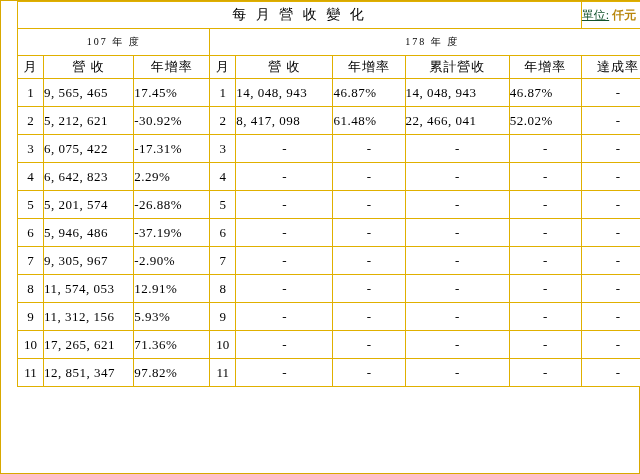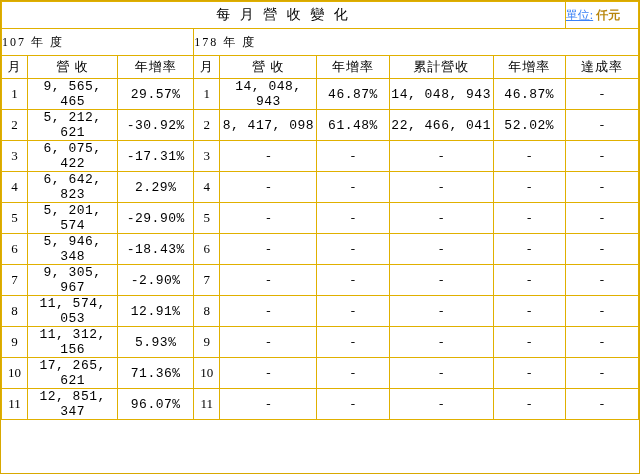--- a/index.html
+++ b/index.html
@@ -15,20 +15,21 @@
     color: #000000;
     overflow: hidden;
   }
   .page {
     position: relative;
     width: 640px;
     height: 474px;
     box-sizing: border-box;
     border: 1px solid #d8a800;
     background: #ffffff;
+    padding-left: 16px;
   }
   table.main {
     border-collapse: collapse;
     width: 638px;
     table-layout: fixed;
   }
   table.main td, table.main th {
     border: 1px solid #e0b000;
     padding: 0;
     margin: 0;
@@ -47,49 +48,50 @@
     letter-spacing: 3px;
     color: #000000;
   }
   .unit-cell {
     text-align: left;
     padding-left: 6px;
     font-size: 12px;
     color: #000000;
     white-space: nowrap;
   }
-  .unit-label { color: #3b82f6; text-decoration: underline; }
+  .unit-label { color: #14532d; text-decoration: underline; }
   .unit-value { color: #b8860b; font-weight: bold; }
   .year-row td {
     background: #ffea9e;
     height: 26px;
+    text-align: center;
     font-weight: bold;
-    font-size: 12px;
+    font-size: 10px;
     letter-spacing: 2px;
   }
   .head-row td {
     background: #ffea9e;
     height: 22px;
     text-align: center;
     font-size: 13px;
     font-weight: normal;
     letter-spacing: 1px;
   }
   .data-row td {
     height: 27px;
     font-size: 13px;
   }
   .c-month {
     text-align: center;
     font-family: "Liberation Serif", serif;
   }
   .c-num {
-    text-align: center;
+    text-align: left;
     padding-right: 6px;
-    font-family: Liberation Mono, monospace;
+    font-family: Liberation Serif, serif;
     letter-spacing: 0.5px;
   }
   .c-dash {
     text-align: center;
     color: #000000;
   }
 </style>
 </head>
 <body>
 
@@ -126,21 +128,21 @@
         <td>營  收</td>
         <td>年增率</td>
         <td>累計營收</td>
         <td>年增率</td>
         <td>達成率</td>
       </tr>
 
       <tr class="data-row">
         <td class="c-month">1</td>
         <td class="c-num">9, 565, 465</td>
-        <td class="c-num">29.57%</td>
+        <td class="c-num">17.45%</td>
         <td class="c-month">1</td>
         <td class="c-num">14, 048, 943</td>
         <td class="c-num">46.87%</td>
         <td class="c-num">14, 048, 943</td>
         <td class="c-num">46.87%</td>
         <td class="c-dash">-</td>
       </tr>
       <tr class="data-row">
         <td class="c-month">2</td>
         <td class="c-num">5, 212, 621</td>
@@ -170,32 +172,32 @@
         <td class="c-month">4</td>
         <td class="c-dash">-</td>
         <td class="c-dash">-</td>
         <td class="c-dash">-</td>
         <td class="c-dash">-</td>
         <td class="c-dash">-</td>
       </tr>
       <tr class="data-row">
         <td class="c-month">5</td>
         <td class="c-num">5, 201, 574</td>
-        <td class="c-num">-29.90%</td>
+        <td class="c-num">-26.88%</td>
         <td class="c-month">5</td>
         <td class="c-dash">-</td>
         <td class="c-dash">-</td>
         <td class="c-dash">-</td>
         <td class="c-dash">-</td>
         <td class="c-dash">-</td>
       </tr>
       <tr class="data-row">
         <td class="c-month">6</td>
-        <td class="c-num">5, 946, 348</td>
-        <td class="c-num">-18.43%</td>
+        <td class="c-num">5, 946, 486</td>
+        <td class="c-num">-37.19%</td>
         <td class="c-month">6</td>
         <td class="c-dash">-</td>
         <td class="c-dash">-</td>
         <td class="c-dash">-</td>
         <td class="c-dash">-</td>
         <td class="c-dash">-</td>
       </tr>
       <tr class="data-row">
         <td class="c-month">7</td>
         <td class="c-num">9, 305, 967</td>
@@ -236,21 +238,21 @@
         <td class="c-month">10</td>
         <td class="c-dash">-</td>
         <td class="c-dash">-</td>
         <td class="c-dash">-</td>
         <td class="c-dash">-</td>
         <td class="c-dash">-</td>
       </tr>
       <tr class="data-row">
         <td class="c-month">11</td>
         <td class="c-num">12, 851, 347</td>
-        <td class="c-num">96.07%</td>
+        <td class="c-num">97.82%</td>
         <td class="c-month">11</td>
         <td class="c-dash">-</td>
         <td class="c-dash">-</td>
         <td class="c-dash">-</td>
         <td class="c-dash">-</td>
         <td class="c-dash">-</td>
       </tr>
     </tbody>
   </table>
 </div>

